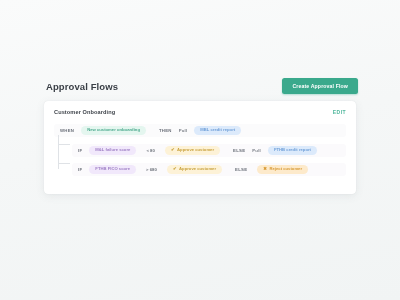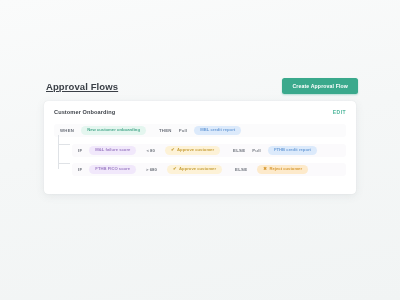--- a/index.html
+++ b/index.html
@@ -28,21 +28,20 @@
     height: 20px;
     display: flex;
     align-items: center;
     justify-content: space-between;
   }
   .page-title {
     font-size: 9.5px;
     font-weight: 600;
     color: #3a3f46;
     letter-spacing: 0.1px;
-    text-decoration: underline;
   }
   .create-btn {
     background: #3aa98c;
     color: #ffffff;
     font-size: 5.2px;
     font-weight: 600;
     letter-spacing: 0.12px;
     padding: 5px 10px;
     border: none;
     border-radius: 2.5px;

